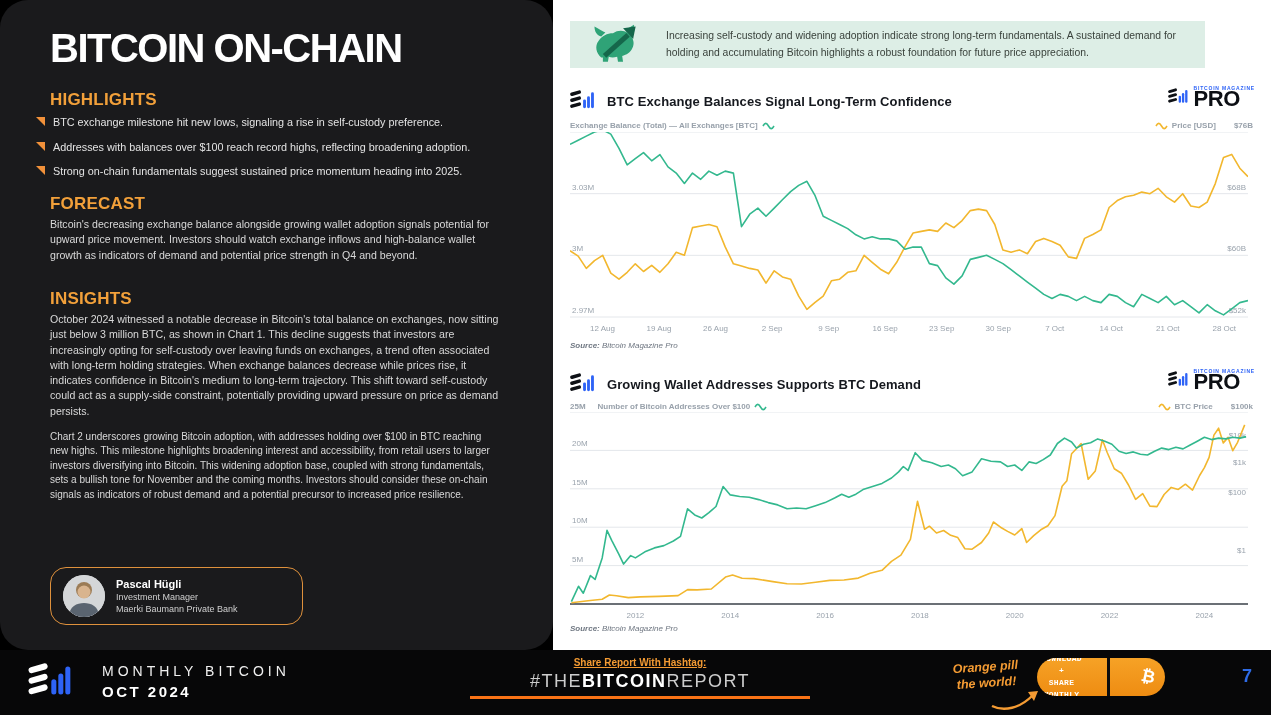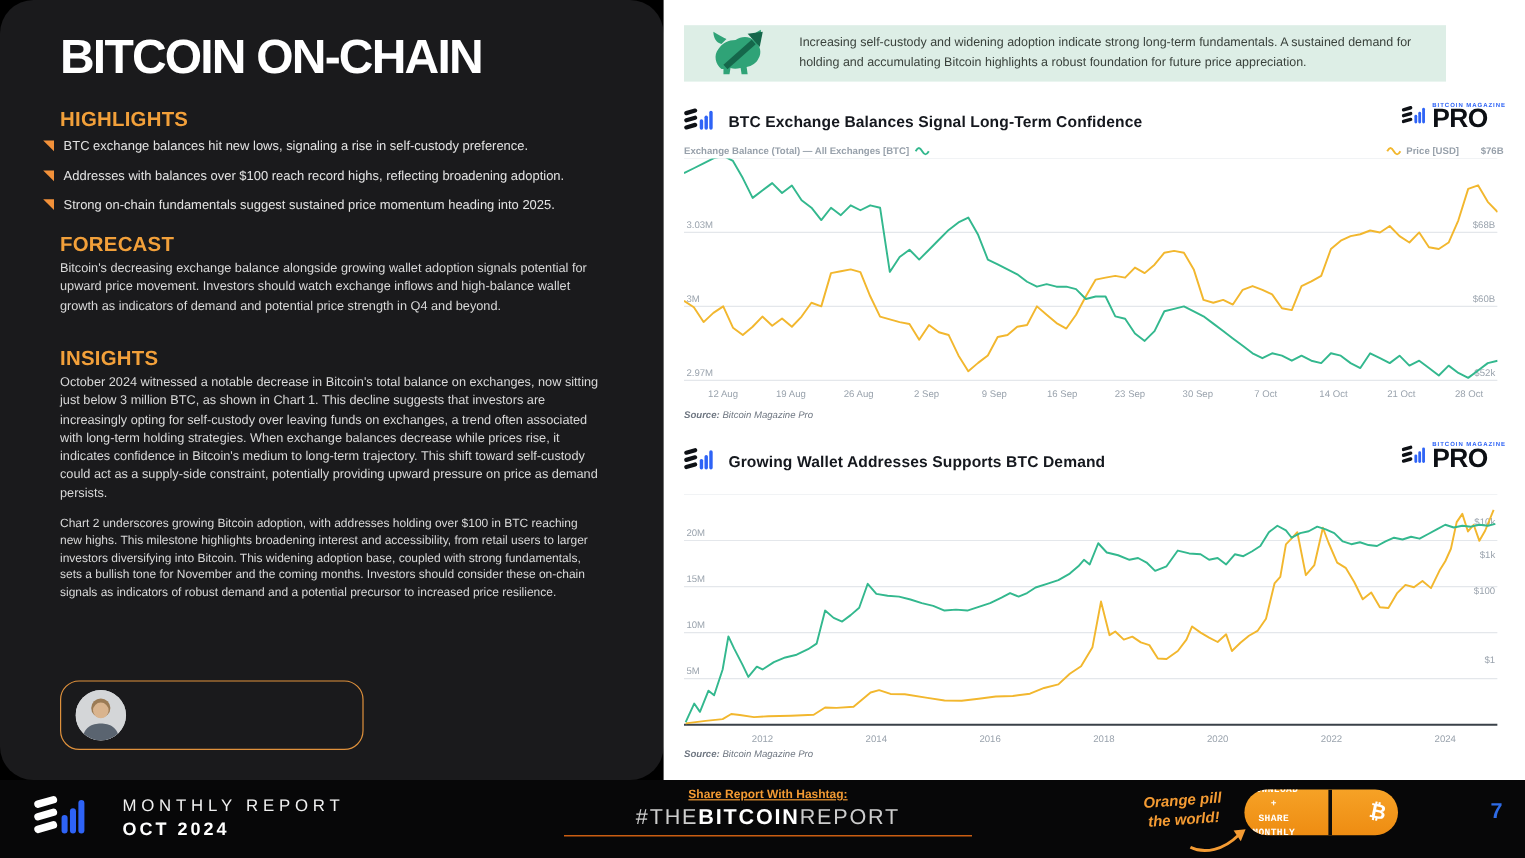--- a/index.html
+++ b/index.html
@@ -46,42 +46,42 @@
   .chart-svg { position:absolute; left:17px; }
   .source-line { position:absolute; left:17px; font-size:8px; color:#6e7681; font-style:italic; }
   .source-label { font-weight:700; }
 
   
   .footer { position:absolute; left:0; top:650px; width:1271px; height:65px; background:#070708; }
   .f-logo { position:absolute; left:28px; top:11px; }
   .f-monthly { position:absolute; left:102px; top:13px; color:#f0f0f0; font-size:14px; letter-spacing:4px; font-weight:400; }
   .f-date { position:absolute; left:102px; top:33px; color:#fff; font-size:15px; letter-spacing:2.5px; font-weight:800; }
   .f-share { position:absolute; left:470px; top:7px; width:340px; text-align:center; color:#f49b33; font-size:10px; font-weight:800; text-decoration:underline; }
-  .f-hashtag { position:absolute; left:470px; top:21px; width:340px; text-align:center; color:#e8e8e8; font-size:18px; letter-spacing:1.5px; border-bottom:1px solid #f97316; padding-bottom:4px; }
+  .f-hashtag { position:absolute; left:470px; top:21px; width:340px; text-align:center; color:#e8e8e8; font-size:18px; letter-spacing:1.5px; border-bottom:3px solid #f97316; padding-bottom:4px; }
   .ht-light { font-weight:300; color:#cdcdcd; }
   .ht-bold { font-weight:900; color:#ffffff; }
   .f-script { position:absolute; left:938px; top:10px; width:96px; text-align:center; color:#f49b33; font-size:12.5px; font-style:italic; font-weight:700; transform:rotate(-4deg); line-height:1.25; }
   .f-arrow { position:absolute; left:990px; top:40px; }
   .dl-button { position:absolute; left:1037px; top:8px; width:128px; height:38px; border-radius:19px; background:linear-gradient(#f6a226,#ee8c12); display:flex; align-items:center; overflow:hidden; cursor:pointer;gap:21px; }
   .dl-text { flex:1; text-align:center; color:#fff; font-family:"Liberation Mono", monospace; font-size:8px; font-weight:700; line-height:1.5; letter-spacing:0.3px; }
   .dl-divider { width:3px; height:38px; background:#0d0d0d; flex:none; }
   .dl-btc { width:34px; text-align:center; color:#fff; font-size:17px; font-weight:800; transform:rotate(12deg); }
   .f-page { position:absolute; left:1242px; top:16px; color:#2e6be6; font-size:18px; font-weight:800; }
 </style>
 </head>
 <body>
 
 <div class="left-panel">
   <div class="page-title">BITCOIN ON-CHAIN</div>
 
   <div class="sec-head hl-head">HIGHLIGHTS</div>
   <div class="bullets">
     <div class="bullet-row">
       <span class="tri"></span>
-      <span class="bullet-text">BTC exchange balances hit new lows, signaling a rise in self-custody preference.</span>
+      <span class="bullet-text">BTC exchange milestone hit new lows, signaling a rise in self-custody preference.</span>
     </div>
     <div class="bullet-row">
       <span class="tri"></span>
       <span class="bullet-text">Addresses with balances over $100 reach record highs, reflecting broadening adoption.</span>
     </div>
     <div class="bullet-row">
       <span class="tri"></span>
       <span class="bullet-text">Strong on-chain fundamentals suggest sustained price momentum heading into 2025.</span>
     </div>
   </div>
@@ -94,20 +94,25 @@
   <div class="in-p2">Chart 2 underscores growing Bitcoin adoption, with addresses holding over $100 in BTC reaching new highs. This milestone highlights broadening interest and accessibility, from retail users to larger investors diversifying into Bitcoin. This widening adoption base, coupled with strong fundamentals, sets a bullish tone for November and the coming months. Investors should consider these on-chain signals as indicators of robust demand and a potential precursor to increased price resilience.</div>
 
   <div class="author-card">
     <div class="avatar">
       <svg width="42" height="42" viewBox="0 0 42 42">
         <rect width="42" height="42" fill="#d4d6d8"></rect>
         <circle cx="21" cy="15" r="8" fill="#9b7b55"></circle>
         <circle cx="21" cy="17" r="6.5" fill="#d9b48e"></circle>
         <path d="M6 42 C6 31 14 28 21 28 C28 28 36 31 36 42 Z" fill="#5a6470"></path>
       </svg>
+    </div>
+    <div class="author-info">
+      <div class="author-name">Pascal Hügli</div>
+      <div class="author-role">Investment Manager</div>
+      <div class="author-org">Maerki Baumann Private Bank</div>
     </div>
   </div>
 </div>
 
 <div class="right-panel">
 
   <div class="banner">
     <div class="banner-icon">
       <svg width="58" height="42" viewBox="0 0 64 50">
         <path d="M12 15 C7 14 4 9 4 3 C9 6 14 9 17 10 Z" fill="#2fa377"></path>
@@ -226,20 +231,38 @@
         <rect x="16.5" y="13" width="3.6" height="11" rx="1.8"></rect>
         <rect x="21.5" y="9" width="3.6" height="15" rx="1.8"></rect>
         <rect x="26.5" y="4" width="3.6" height="20" rx="1.8"></rect>
       </g>
     </svg>
     <span class="pro-text">
       <span class="pro-small">BITCOIN MAGAZINE</span>
       <span class="pro-big">PRO</span>
     </span>
   </div>
+  <div class="legend-row" style="top:402px;">
+    <span class="legend-item">
+      <span>25M</span>
+      <span class="legend-gap" style="width:4px;"></span>
+      <span>Number of Bitcoin Addresses Over $100</span>
+      <svg width="13" height="8" viewBox="0 0 13 8">
+          <path d="M1 4 C3 0.5 4.5 0.5 6.5 4 C8.5 7.5 10 7.5 12 4" stroke="#33b88e" stroke-width="1.6" fill="none"></path>
+        </svg>
+    </span>
+    <span class="legend-item">
+      <svg width="13" height="8" viewBox="0 0 13 8">
+          <path d="M1 4 C3 0.5 4.5 0.5 6.5 4 C8.5 7.5 10 7.5 12 4" stroke="#f2b72e" stroke-width="1.6" fill="none"></path>
+        </svg>
+      <span>BTC Price</span>
+      <span class="legend-gap"></span>
+      <span>$100k</span>
+    </span>
+  </div>
   <svg id="svg-chart2" class="chart-svg" style="top:412px;" width="678" height="210">
       <line x1="0" y1="0" x2="678" y2="0" stroke="#e4e7eb"></line>
       <line x1="0" y1="38.400000000000006" x2="678" y2="38.400000000000006" stroke="#e4e7eb"></line>
       <line x1="0" y1="76.80000000000001" x2="678" y2="76.80000000000001" stroke="#e4e7eb"></line>
       <line x1="0" y1="115.19999999999999" x2="678" y2="115.19999999999999" stroke="#e4e7eb"></line>
       <line x1="0" y1="153.60000000000002" x2="678" y2="153.60000000000002" stroke="#e4e7eb"></line>
       <line x1="0" y1="192" x2="678" y2="192" stroke="#3a4149" stroke-width="1.6"></line>
       <text x="2" y="34.400000000000006" text-anchor="start" fill="#9aa3ad" font-size="8px" font-family="&quot;Liberation Sans&quot;, sans-serif">20M</text>
       <text x="2" y="72.80000000000001" text-anchor="start" fill="#9aa3ad" font-size="8px" font-family="&quot;Liberation Sans&quot;, sans-serif">15M</text>
       <text x="2" y="111.20000000000002" text-anchor="start" fill="#9aa3ad" font-size="8px" font-family="&quot;Liberation Sans&quot;, sans-serif">10M</text>
@@ -270,21 +293,21 @@
       <rect x="0" y="3" width="14" height="4.4" rx="2.2" transform="rotate(-16 7 5)"></rect>
       <rect x="0" y="10.5" width="14" height="4.4" rx="2.2" transform="rotate(-16 7 12.5)"></rect>
       <rect x="0" y="18" width="14" height="4.4" rx="2.2" transform="rotate(-16 7 20)"></rect>
     </g>
     <g fill="#2e63f6">
       <rect x="16.5" y="13" width="3.6" height="11" rx="1.8"></rect>
       <rect x="21.5" y="9" width="3.6" height="15" rx="1.8"></rect>
       <rect x="26.5" y="4" width="3.6" height="20" rx="1.8"></rect>
     </g>
   </svg>
-  <div class="f-monthly">MONTHLY REPORT</div>
+  <div class="f-monthly">MONTHLY BITCOIN</div>
   <div class="f-date">OCT 2024</div>
 
   <div class="f-share">Share Report With Hashtag:</div>
   <div class="f-hashtag">
     <span class="ht-light">#THE</span><span class="ht-bold">BITCOIN</span><span class="ht-light">REPORT</span>
   </div>
 
   <div class="f-script">
     <div>Orange pill</div>
     <div>the world!</div>

